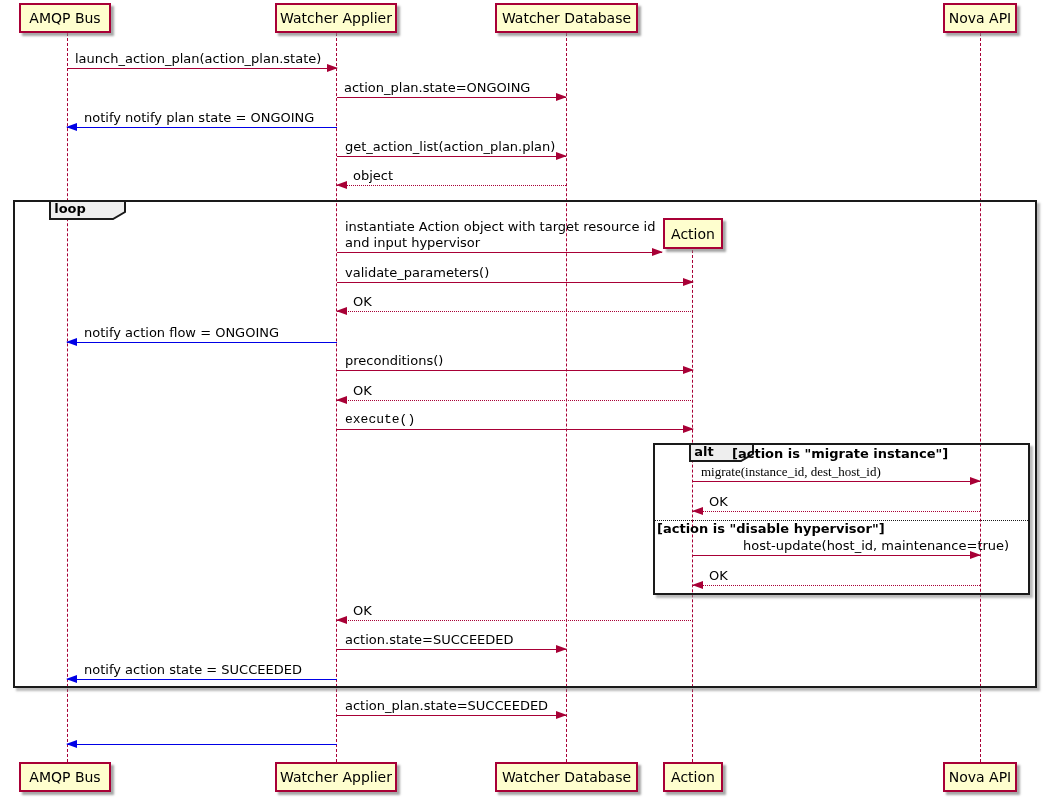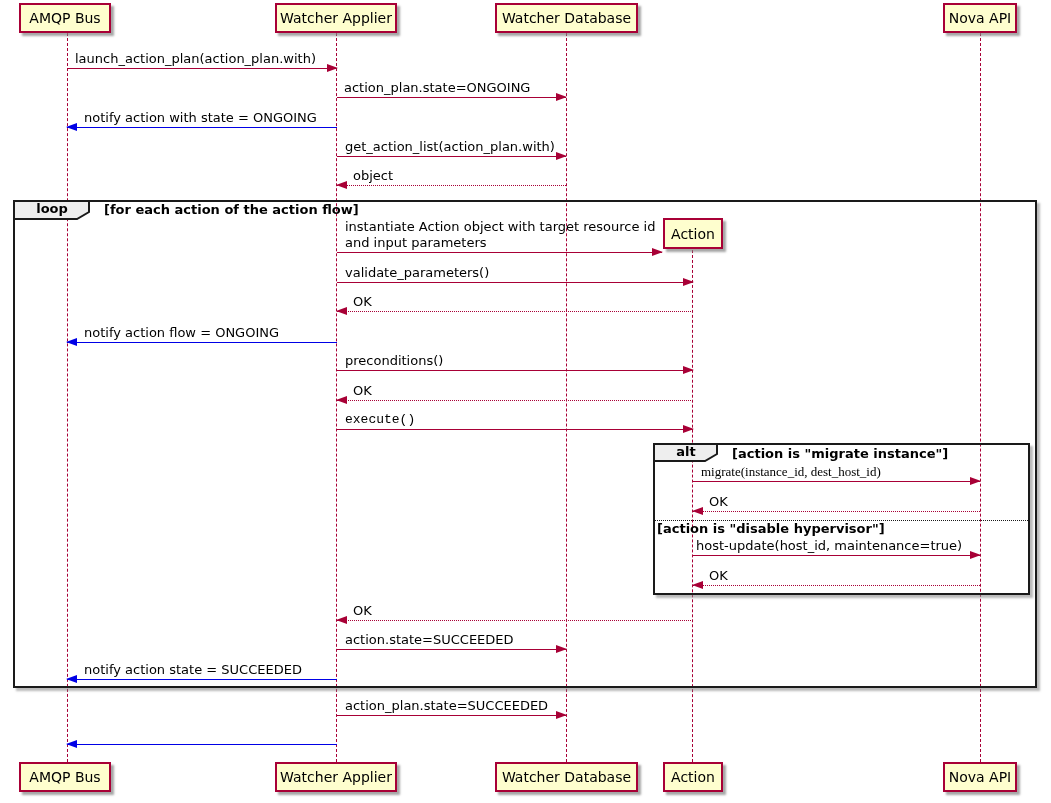--- a/index.html
+++ b/index.html
@@ -12,21 +12,21 @@
     position:absolute;box-sizing:border-box;background:#FEFECE;border:2px solid #A80036;
     box-shadow:3px 3px 2px rgba(130,130,130,0.7);
     display:flex;align-items:center;justify-content:center;
     font-size:14px;white-space:nowrap;z-index:6;
   }
   
   .lifeline{position:absolute;width:0;border-left:1px dashed #A80036;z-index:1;}
   
   .frame{position:absolute;box-sizing:border-box;border:2px solid #1a1a1a;background:transparent;
     box-shadow:3px 3px 2px rgba(130,130,130,0.55);z-index:2;}
-  .frame-tab{position:absolute;z-index:3;}
+  .frame-tab{position:absolute;z-index:3;padding-left:36px;}
   .frame-tab svg{display:block;}
   .frame-tab .tab-text{
     position:absolute;top:1px;left:0;width:100%;text-align:center;
     font-size:13px;font-weight:bold;color:#000;
   }
   .frame-cond{position:absolute;font-size:13px;font-weight:bold;white-space:nowrap;z-index:3;}
   .alt-divider{position:absolute;border-top:1px dotted #1a1a1a;z-index:3;}
   
   .msg-label{position:absolute;font-size:13px;white-space:pre-line;z-index:4;line-height:16px;}
   .arrow{position:absolute;height:0;z-index:4;}
@@ -49,65 +49,64 @@
   <div class="lifeline" style="left:692px;top:250px;height:512px;"></div>
   <div class="lifeline" style="left:980px;top:33px;height:729px;"></div>
 
   <div class="frame" style="left:13px;top:200px;width:1024px;height:488px;"></div>
   <div class="frame-tab" style="left:13px;top:200px;">
     <svg width="78" height="21">
       <path d="M1,1 H76 V12 L64,19 H1 Z" fill="#EEEEEE" stroke="#1a1a1a" stroke-width="2"></path>
     </svg>
     <div class="tab-text">loop</div>
   </div>
-  <div class="frame-cond" style="left:104px;top:202px;">[for each action of the action flow]</div>
 
   <div class="frame" style="left:653px;top:443px;width:377px;height:152px;"></div>
   <div class="frame-tab" style="left:653px;top:443px;">
     <svg width="66" height="20">
       <path d="M1,1 H64 V11 L52,18 H1 Z" fill="#EEEEEE" stroke="#1a1a1a" stroke-width="2"></path>
     </svg>
     <div class="tab-text">alt</div>
   </div>
   <div class="frame-cond" style="left:732px;top:446px;">[action is "migrate instance"]</div>
   <div class="alt-divider" style="left:653px;top:520px;width:377px;"></div>
   <div class="frame-cond" style="left:657px;top:521px;">[action is "disable hypervisor"]</div>
 
-  <div class="msg-label" style="left:75px;top:51px;">launch_action_plan(action_plan.with)</div>
+  <div class="msg-label" style="left:75px;top:51px;">launch_action_plan(action_plan.state)</div>
   <div class="arrow" style="left:67px;top:69px;width:270px;">
       <div class="shaft"></div>
       <div class="head right"></div>
     </div>
 
   <div class="msg-label" style="left:344px;top:80px;">action_plan.state=ONGOING</div>
   <div class="arrow" style="left:337px;top:98px;width:229px;">
       <div class="shaft"></div>
       <div class="head right"></div>
     </div>
 
-  <div class="msg-label" style="left:84px;top:110px;">notify action with state = ONGOING</div>
+  <div class="msg-label" style="left:84px;top:110px;">notify notify plan state = ONGOING</div>
   <div class="arrow blue" style="left:67px;top:128px;width:270px;">
       <div class="shaft"></div>
       <div class="head left"></div>
     </div>
 
-  <div class="msg-label" style="left:345px;top:139px;">get_action_list(action_plan.with)</div>
+  <div class="msg-label" style="left:345px;top:139px;">get_action_list(action_plan.plan)</div>
   <div class="arrow" style="left:337px;top:157px;width:229px;">
       <div class="shaft"></div>
       <div class="head right"></div>
     </div>
 
   <div class="msg-label" style="left:353px;top:168px;">object</div>
   <div class="arrow dotted" style="left:337px;top:186px;width:229px;">
       <div class="shaft"></div>
       <div class="head left"></div>
     </div>
 
   <div class="msg-label" style="left:345px;top:219px;">instantiate Action object with target resource id
- and input parameters</div>
+ and input hypervisor</div>
   <div class="arrow" style="left:337px;top:253px;width:325px;">
       <div class="shaft"></div>
       <div class="head right"></div>
     </div>
 
   <div class="msg-label" style="left:345px;top:265px;">validate_parameters()</div>
   <div class="arrow" style="left:337px;top:283px;width:356px;">
       <div class="shaft"></div>
       <div class="head right"></div>
     </div>
@@ -147,21 +146,21 @@
       <div class="shaft"></div>
       <div class="head right"></div>
     </div>
 
   <div class="msg-label" style="left:709px;top:494px;">OK</div>
   <div class="arrow dotted" style="left:693px;top:512px;width:287px;">
       <div class="shaft"></div>
       <div class="head left"></div>
     </div>
 
-  <div class="msg-label" style="left:696px;top:538px;">host-update(host_id, maintenance=true)</div>
+  <div class="msg-label" style="left:743px;top:538px;">host-update(host_id, maintenance=true)</div>
   <div class="arrow" style="left:693px;top:556px;width:287px;">
       <div class="shaft"></div>
       <div class="head right"></div>
     </div>
 
   <div class="msg-label" style="left:709px;top:568px;">OK</div>
   <div class="arrow dotted" style="left:693px;top:586px;width:287px;">
       <div class="shaft"></div>
       <div class="head left"></div>
     </div>

